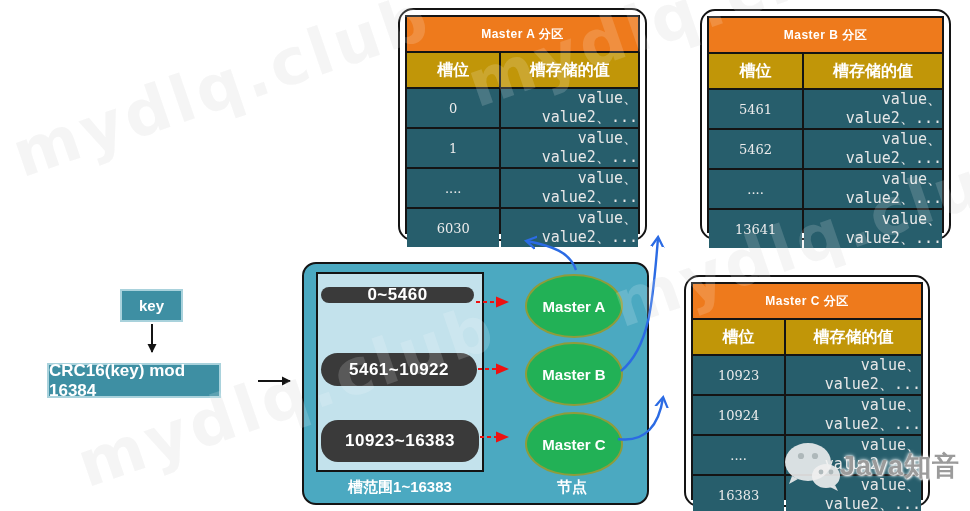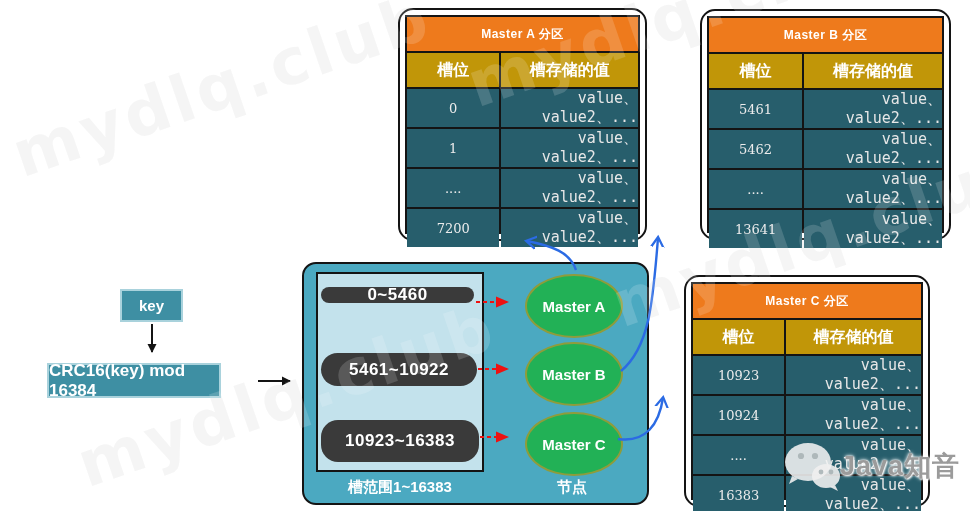--- a/index.html
+++ b/index.html
@@ -84,21 +84,21 @@
       <div class="pgrid">
         <div class="cell ttl">Master A 分区</div>
         <div class="cell ch">槽位</div>
         <div class="cell ch">槽存储的值</div>
         <div class="cell slot">0</div>
         <div class="cell val">value、value2、...</div>
         <div class="cell slot">1</div>
         <div class="cell val">value、value2、...</div>
         <div class="cell slot">....</div>
         <div class="cell val">value、value2、...</div>
-        <div class="cell slot">7200</div>
+        <div class="cell slot">6030</div>
         <div class="cell val">value、value2、...</div>
       </div>
     </div>
 
     <div id="tableB" class="pcard">
       <div class="pgrid">
         <div class="cell ttl">Master B 分区</div>
         <div class="cell ch">槽位</div>
         <div class="cell ch">槽存储的值</div>
         <div class="cell slot">5461</div>

